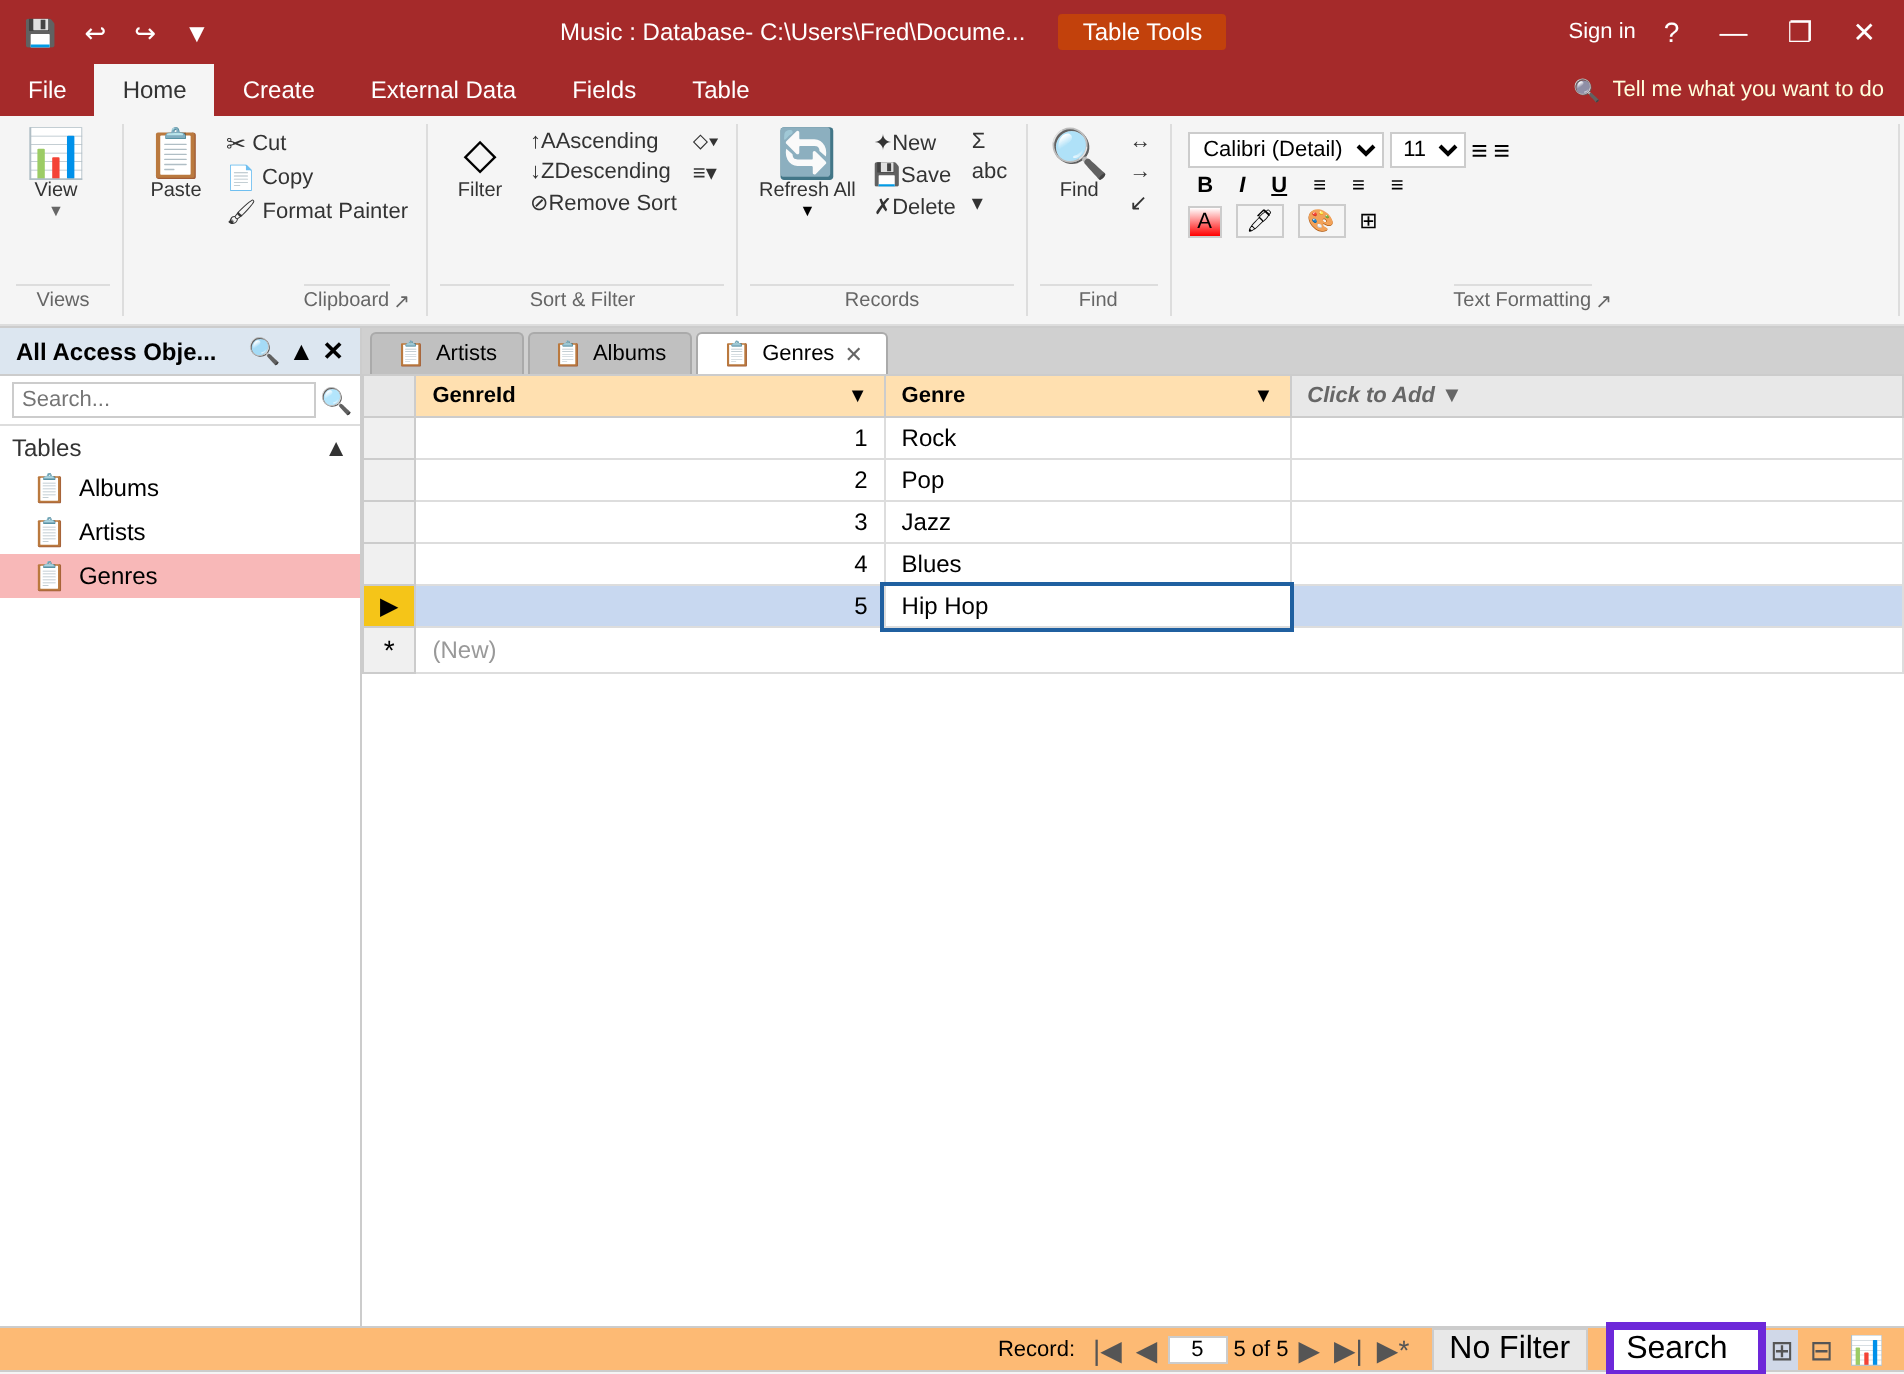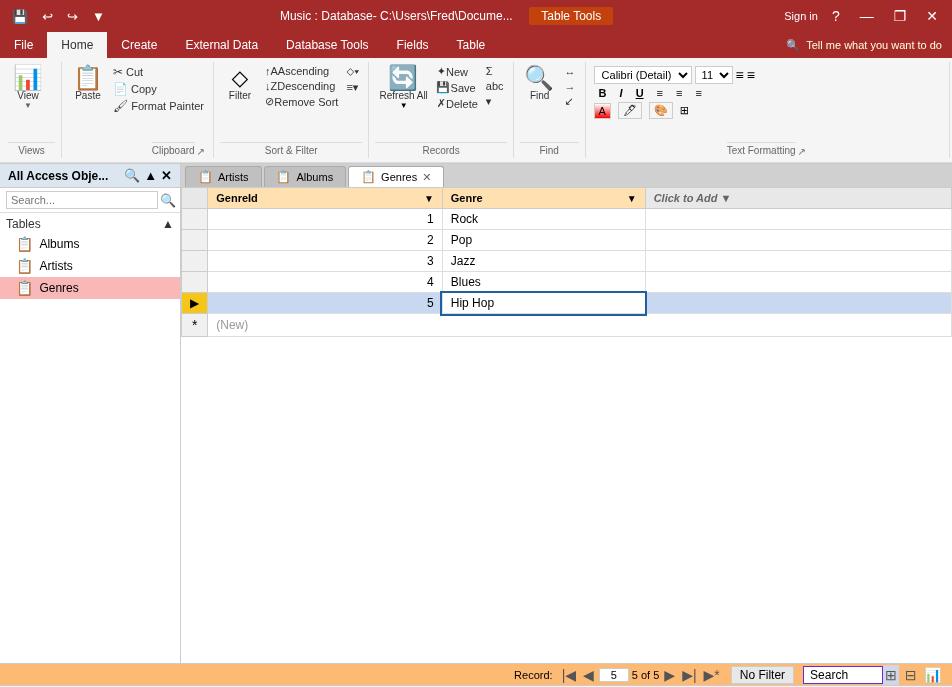--- a/index.html
+++ b/index.html
@@ -78,22 +78,22 @@
     .col-header { display: flex; align-items: center; justify-content: space-between; }
     .col-sort-icon { font-size: 10px; margin-left: 4px; }
     .col-add { color: #666; font-style: italic; font-size: 11px; display: flex; align-items: center; gap: 3px; }
     .selected-row td { background: #c8d8f0; }
     .editing-cell { background: white !important; outline: 2px solid #2060a0; }
 
     
     .status-bar { background: #fdba74; border-top: 1px solid #ccc; height: 22px; display: flex; align-items: center; padding: 0 8px; justify-content: flex-end; font-size: 11px; }
     .record-nav { display: flex; align-items: center; gap: 3px; }
     .record-nav-btn { cursor: pointer; font-size: 14px; color: #555; padding: 0 2px; }
-    .filter-indicator { background: #e8e8e8; border: 1px solid #ccc; padding: 1px 8px; font-size: 12px; margin: 0 6px; cursor: pointer; }
-    .search-box-status { border: 1px solid #6d28d9; padding: 1px 6px; font-size: 12px; width: 80px; }
+    .filter-indicator { background: #e8e8e8; border: 1px solid #ccc; padding: 1px 8px; font-size: 16px; margin: 0 6px; cursor: pointer; }
+    .search-box-status { border: 4px solid #6d28d9; padding: 1px 6px; font-size: 16px; width: 80px; }
     .status-right { display: flex; align-items: center; gap: 4px; }
     .view-btn { cursor: pointer; font-size: 14px; color: #555; padding: 2px; }
     .view-btn.active { background: #d0d8e8; }
 
     
     .bottom-bar { background: #f5f5f5; border-top: 1px solid #ccc; height: 22px; display: flex; align-items: center; padding: 0 8px; font-size: 11px; color: #555; }
   </style>
 </head>
 <body>
 
@@ -117,21 +117,20 @@
     <span class="title-btn">✕</span>
   </div>
 </div>
 
 <div class="ribbon">
   <div class="ribbon-tabs">
     <div class="ribbon-tab">File</div>
     <div class="ribbon-tab active">Home</div>
     <div class="ribbon-tab">Create</div>
     <div class="ribbon-tab">External Data</div>
-    <div class="ribbon-tab">Database Tools</div>
     <div class="ribbon-tab">Fields</div>
     <div class="ribbon-tab">Table</div>
     <div style="margin-left:auto; display:flex; align-items:center; padding: 0 10px; color:#ffd; font-size:11px; gap:6px; cursor:pointer;">
       <span>🔍</span>
       <span>Tell me what you want to do</span>
     </div>
   </div>
 
   <div class="ribbon-content">
 

